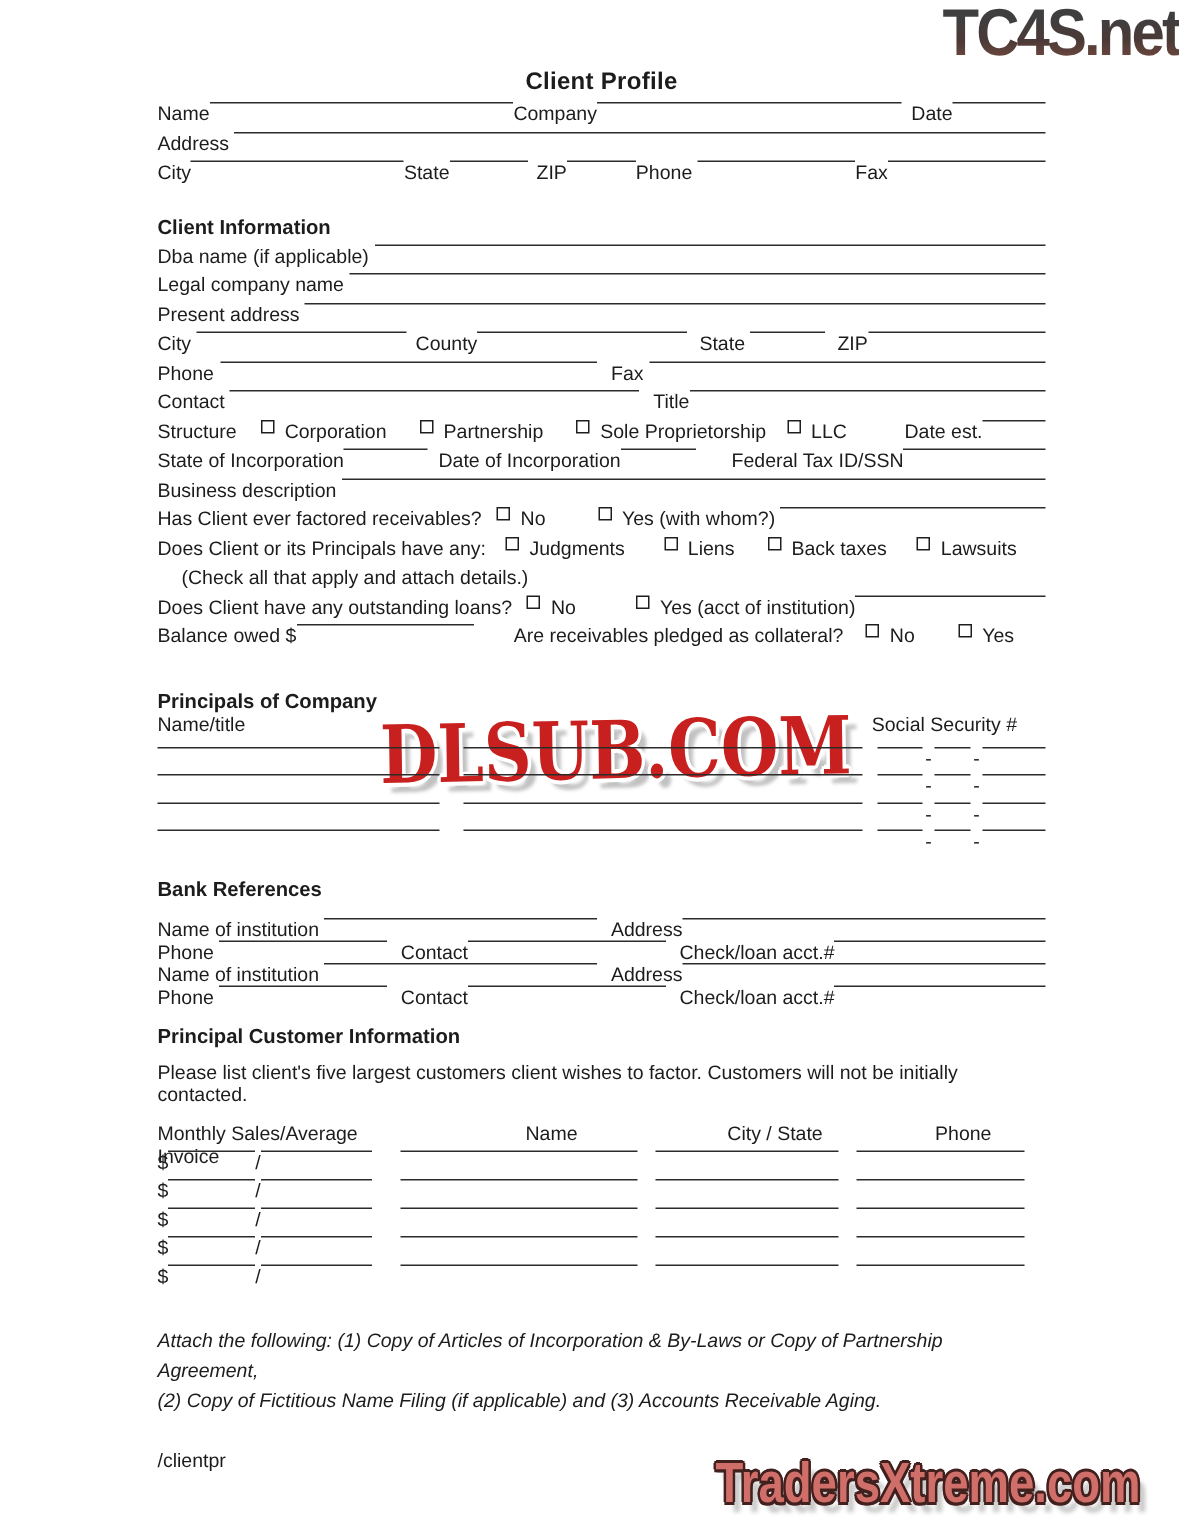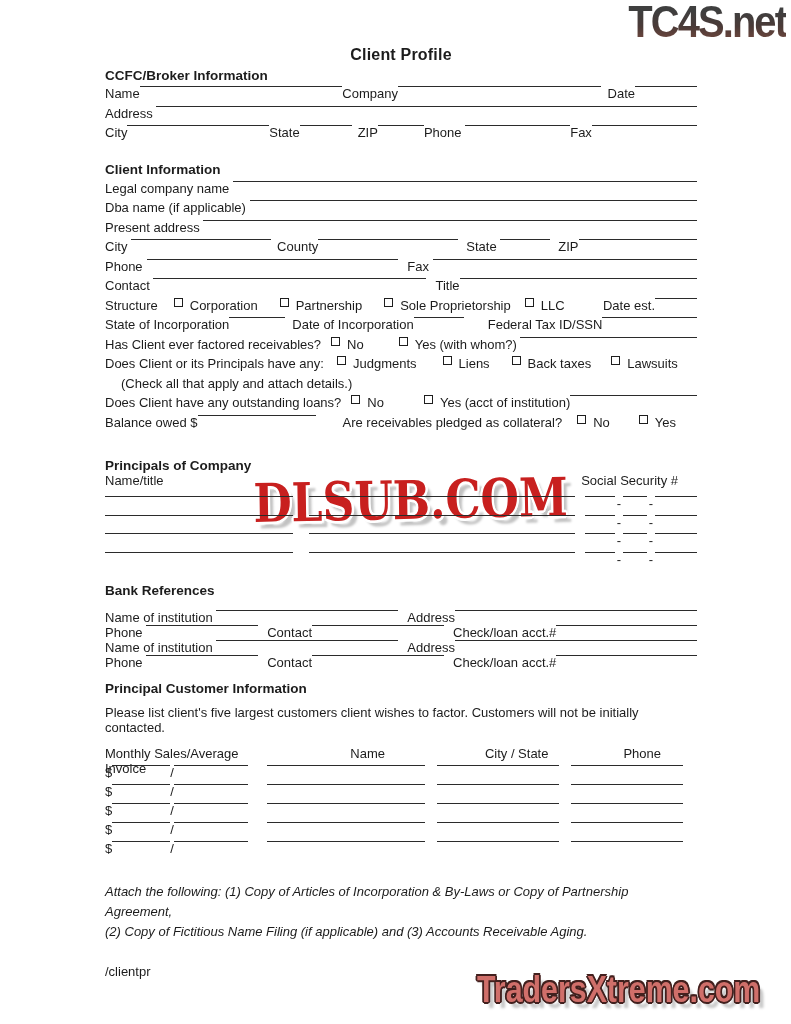--- a/index.html
+++ b/index.html
@@ -77,21 +77,20 @@
 
   <div class="wm-tc4s">TC4S.net</div>
   <div class="wm-dlsub">DLSUB.COM</div>
   <div class="wm-traders">TradersXtreme.com</div>
 
   <div class="content">
 
     <div class="doc-title">Client Profile</div>
 
     <div>
-      <div class="sh" style="margin-top:2px;margin-bottom:3px">CCFC/Broker Information</div>
 
       <div class="row">
         <span class="lb">Name</span>
         <span class="ln" style="flex:1.5"></span>
         <span class="lb">Company</span>
         <span class="ln" style="flex:1.5"></span>
         <span class="lb" style="margin-left:7px">Date</span>
         <span class="ln" style="width:62px"></span>
       </div>
 
@@ -111,26 +110,26 @@
         <span class="ln" style="flex:1"></span>
         <span class="lb">Fax</span>
         <span class="ln" style="flex:1"></span>
       </div>
     </div>
 
     <div>
       <div class="sh" style="margin-top:17px;margin-bottom:4px">Client Information</div>
 
       <div class="row">
+        <span class="lb">Dba name (if applicable) </span>
+        <span class="ln" style="flex:1"></span>
+      </div>
+
+      <div class="row">
         <span class="lb">Legal company name </span>
-        <span class="ln" style="flex:1"></span>
-      </div>
-
-      <div class="row">
-        <span class="lb">Dba name (if applicable) </span>
         <span class="ln" style="flex:1"></span>
       </div>
 
       <div class="row">
         <span class="lb">Present address </span>
         <span class="ln" style="flex:1"></span>
       </div>
 
       <div class="row">
         <span class="lb">City </span>
@@ -173,20 +172,24 @@
 
       <div class="row">
         <span class="lb">State of Incorporation</span>
         <span class="ln" style="width:56px"></span>
         <span class="lb" style="margin-left:7px">Date of Incorporation</span>
         <span class="ln" style="width:50px"></span>
         <span class="lb" style="margin-left:24px">Federal Tax ID/SSN</span>
         <span class="ln" style="flex:1"></span>
       </div>
 
+      <div class="row">
+        <span class="lb">Business description </span>
+        <span class="ln" style="flex:1"></span>
+      </div>
 
       <div class="row">
         <span class="lb">Has Client ever factored receivables?</span>
         <span class="cb" style="margin-left:10px"></span>
         <span class="lb">No</span>
         <span class="cb" style="margin-left:35px"></span>
         <span class="lb">Yes (with whom?) </span>
         <span class="ln" style="flex:1"></span>
       </div>
 

